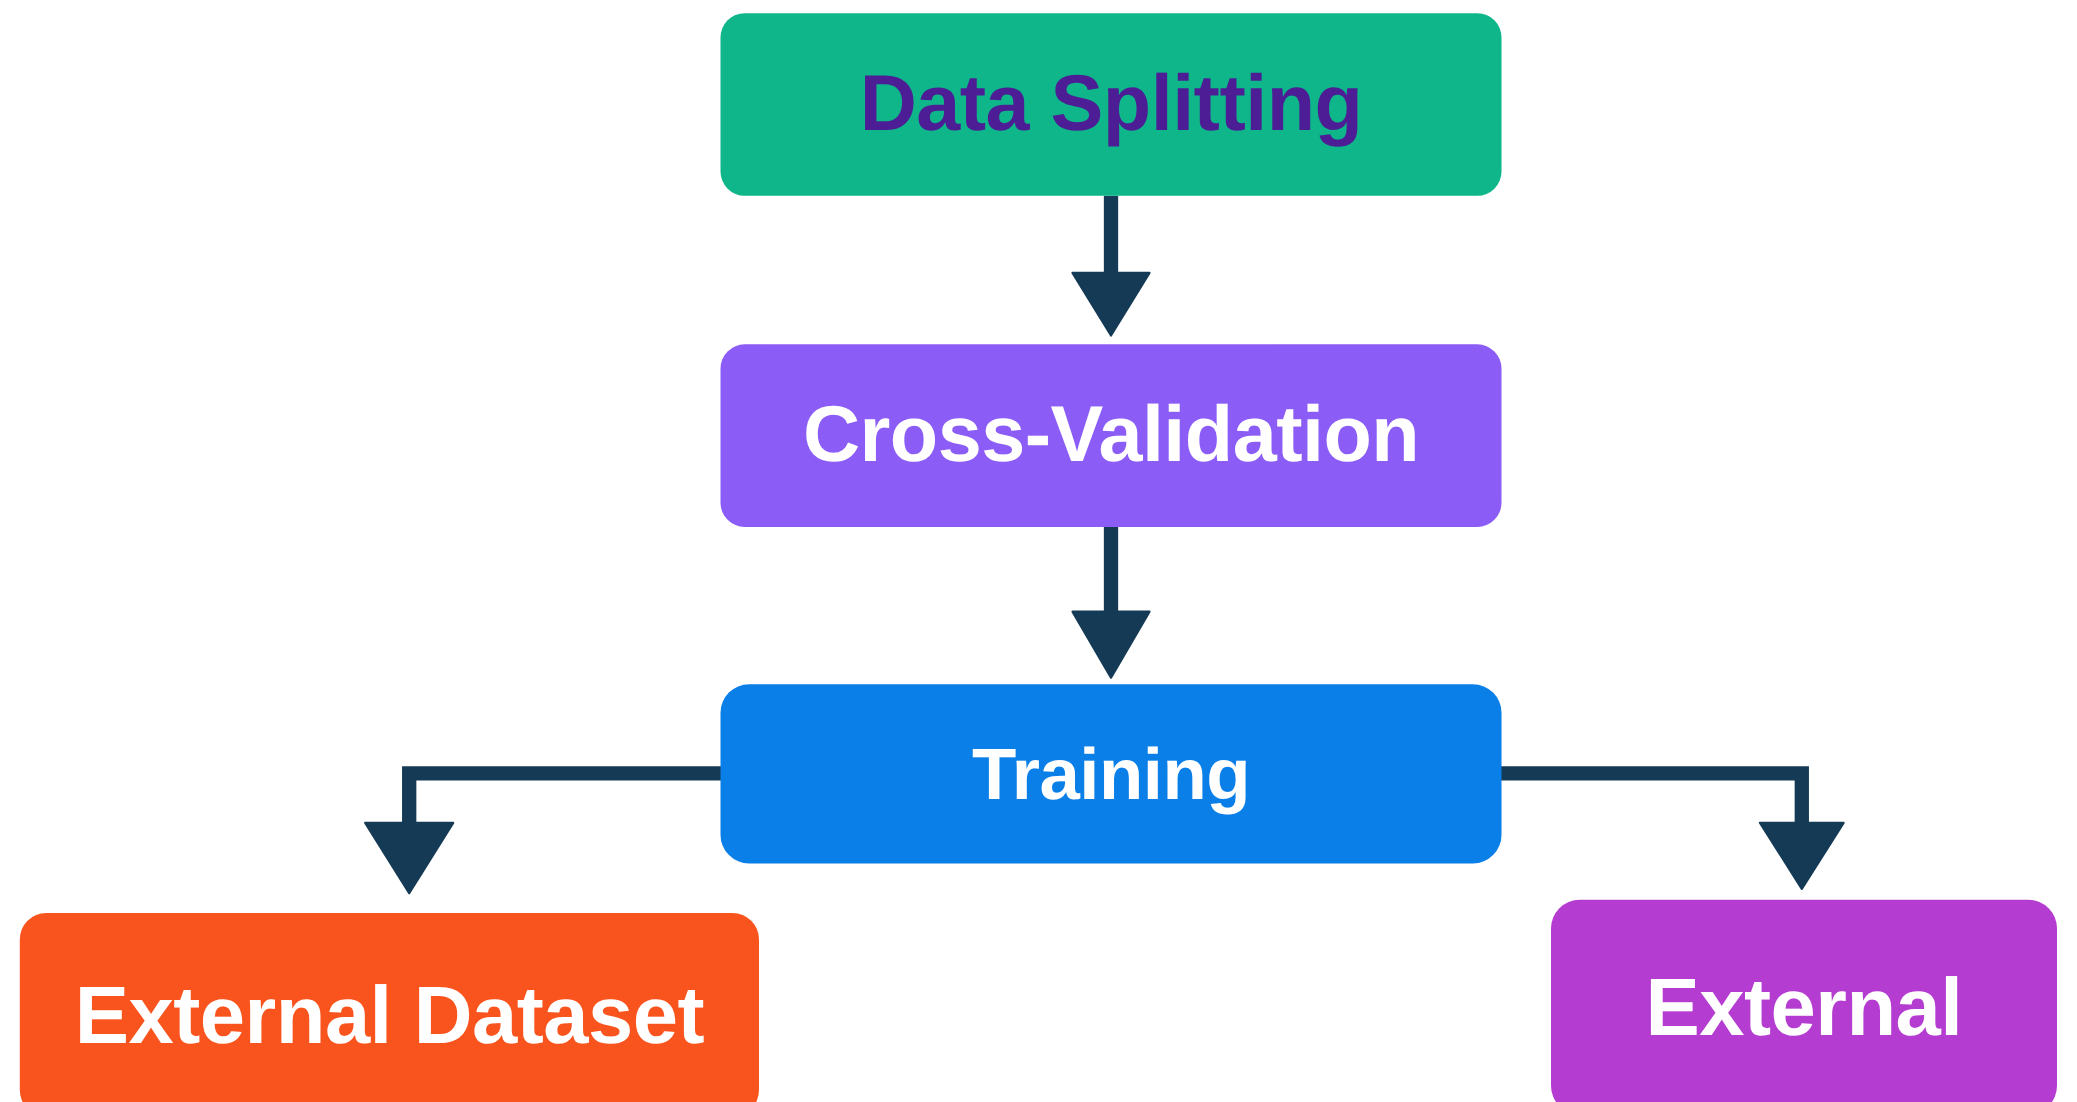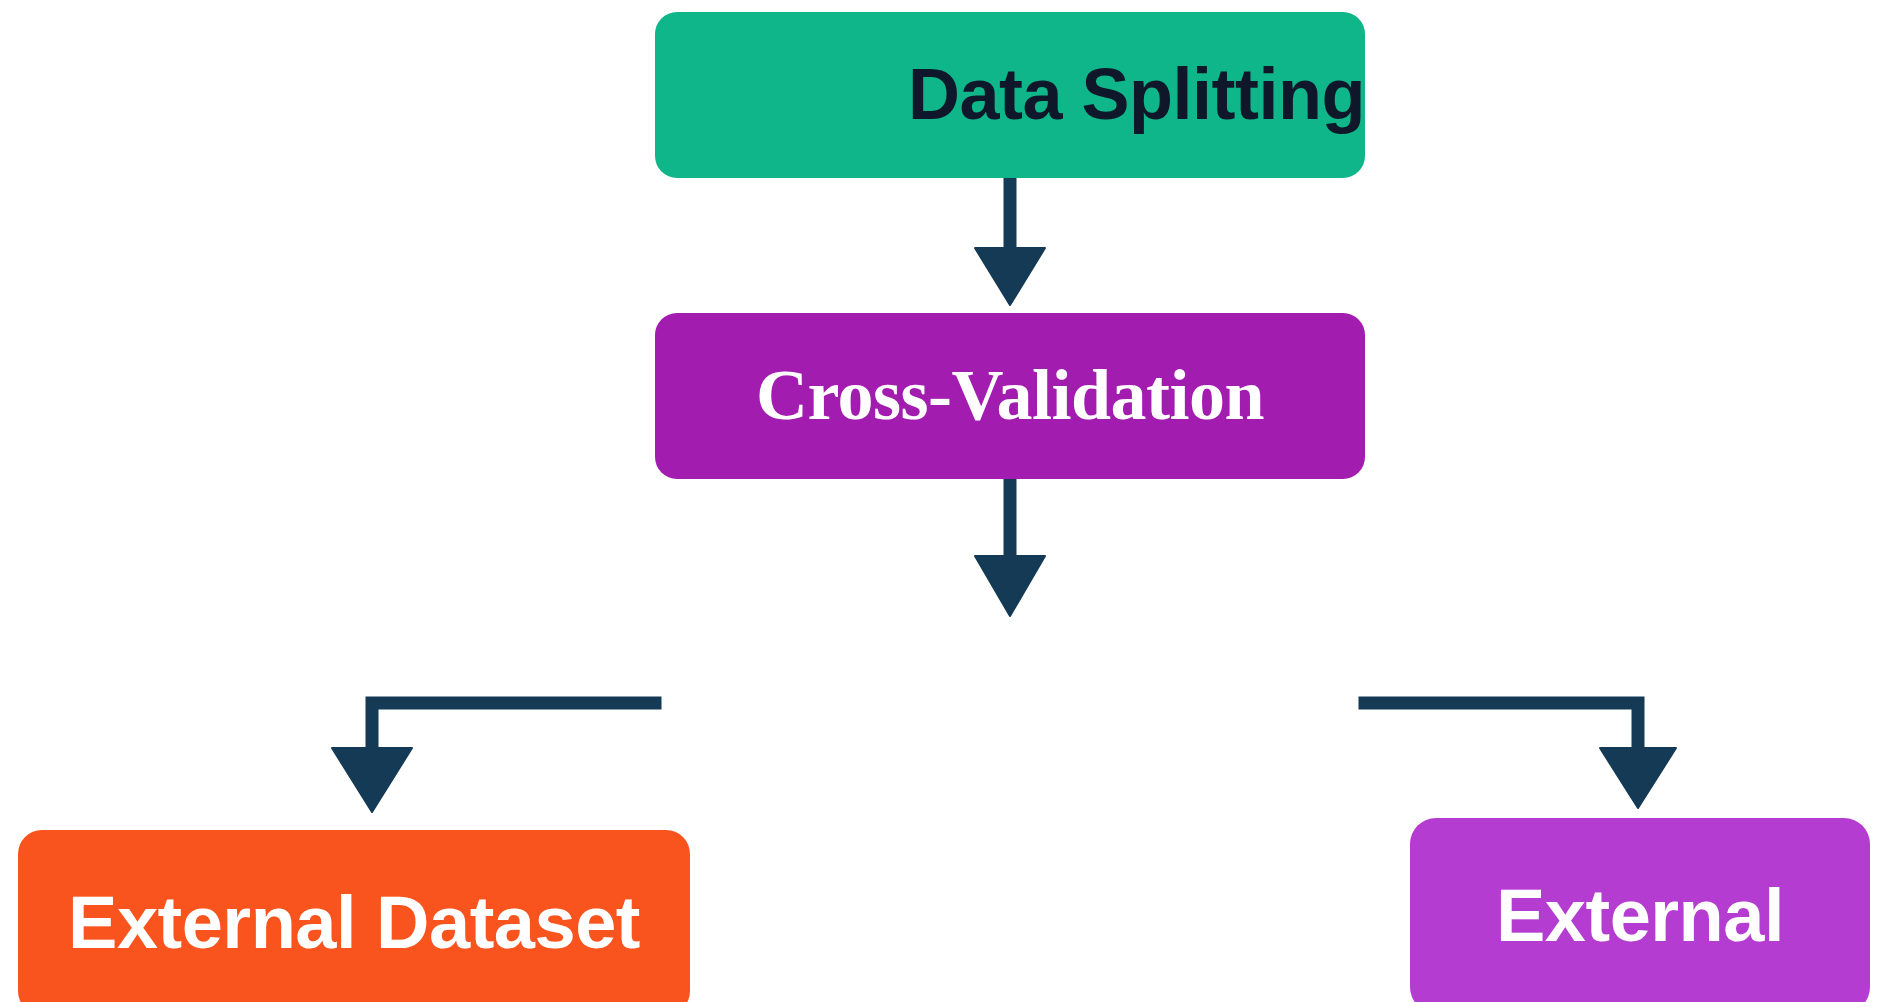--- a/index.html
+++ b/index.html
@@ -94,28 +94,31 @@
       </g>
 
       <g>
         <polyline points="1365,703 1638,703 1638,752" fill="none" stroke-width="13" stroke-linejoin="miter" stroke-linecap="square"></polyline>
         <polygon points="1600,748 1676,748 1638,808" stroke-width="2" stroke-linejoin="round"></polygon>
       </g>
 
     </g>
   </svg>
 
-  <div class="node" id="node-data-splitting" style="background: rgb(15, 182, 138); color: #0f172a; justify-content: flex-end;">
+  <div class="node" id="node-data-splitting" style="background: rgb(15, 182, 138); color: #4c1d95;">
     <span>Data Splitting</span>
   </div>
 
-  <div class="node" id="node-cross-validation" style="background: #a21caf; color: rgb(255, 255, 255); font-family: Liberation Serif, serif;">
+  <div class="node" id="node-cross-validation" style="background: #8b5cf6; color: rgb(255, 255, 255);">
     <span>Cross-Validation</span>
   </div>
 
+  <div class="node" id="node-training" style="background: rgb(11, 127, 232); color: rgb(255, 255, 255);">
+    <span>Training</span>
+  </div>
 
   <div class="node" id="node-external-dataset" style="background: rgb(249, 84, 30); color: rgb(255, 255, 255);">
     <span>External Dataset</span>
   </div>
 
   <div class="node" id="node-testing" style="background: rgb(180, 60, 208); color: rgb(255, 255, 255);">
     <span>External</span>
   </div>
 
 </div>

